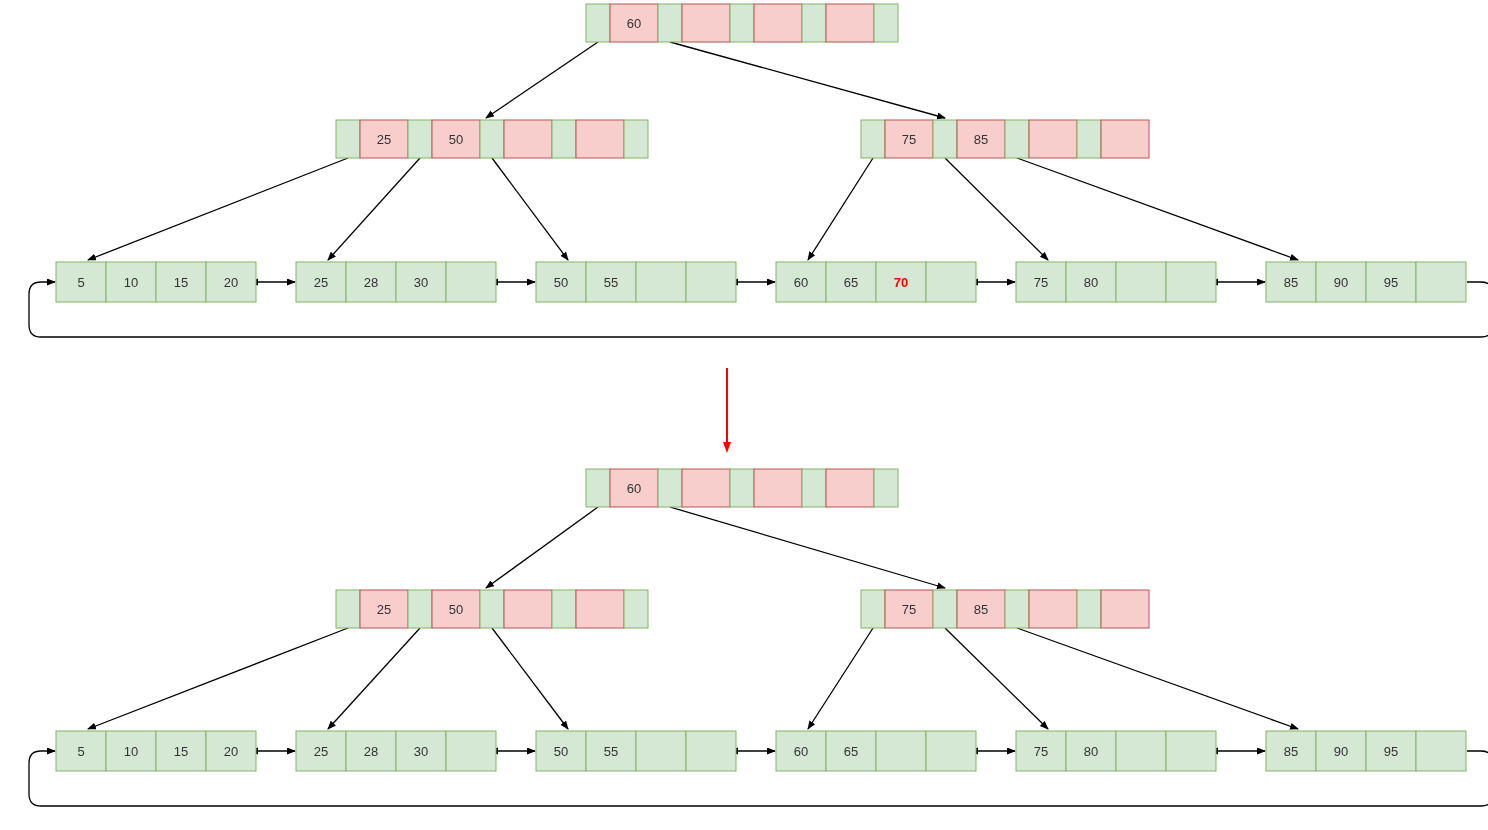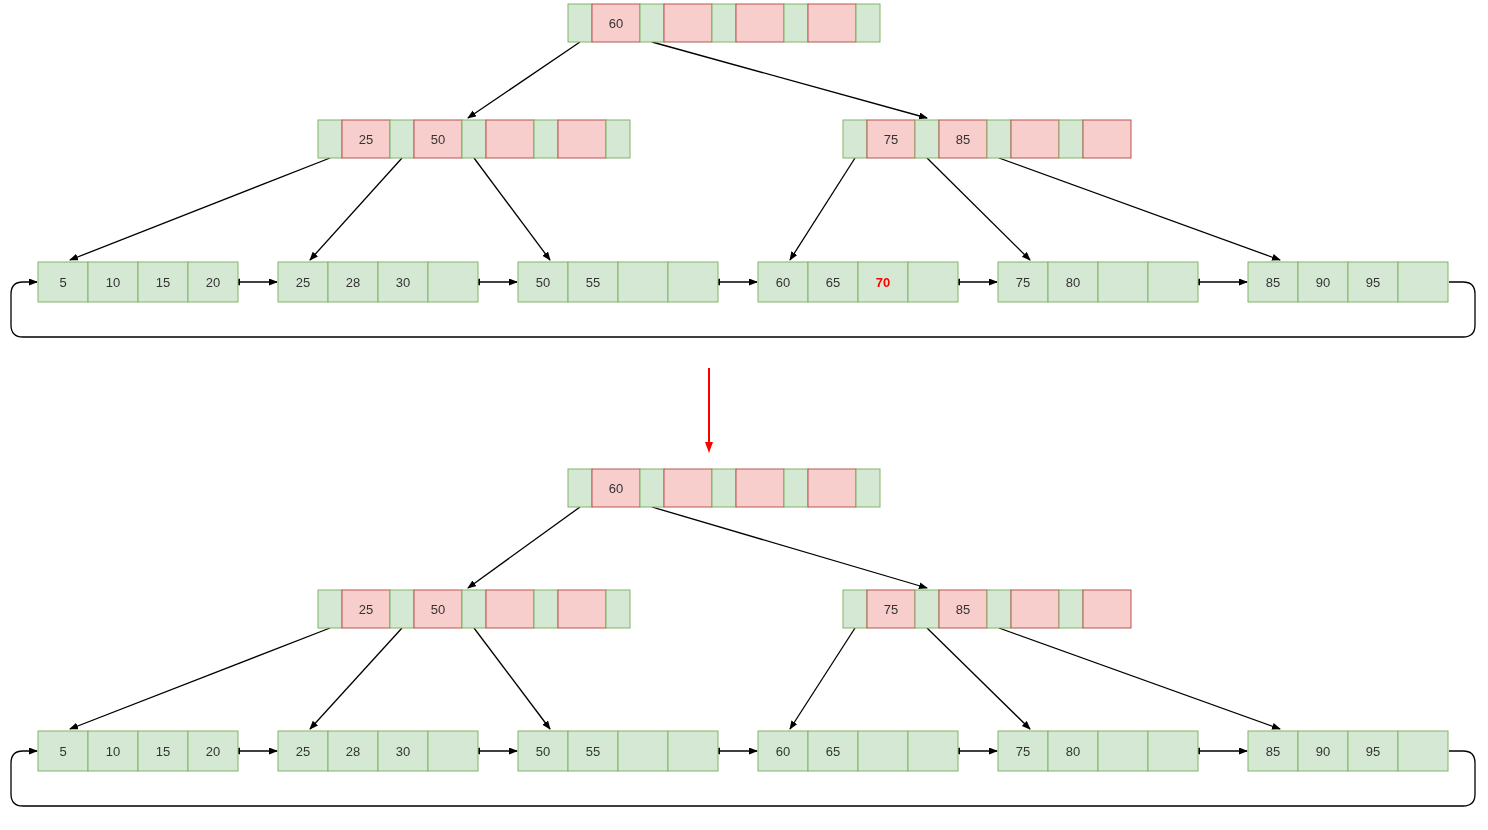--- a/index.html
+++ b/index.html
@@ -10,20 +10,21 @@
   body {
     width: 1488px;
     height: 830px;
     font-family: "Liberation Sans", sans-serif;
     overflow: hidden;
   }
   #canvas {
     position: relative;
     width: 1251px;
     height: 830px;
+    margin-left: 18px;
   }
   svg.diagram {
     position: absolute;
     top: 0;
     left: 0;
     width: 1488px;
     height: 830px;
   }
   .cell-text {
     font-family: "Liberation Sans", sans-serif;

